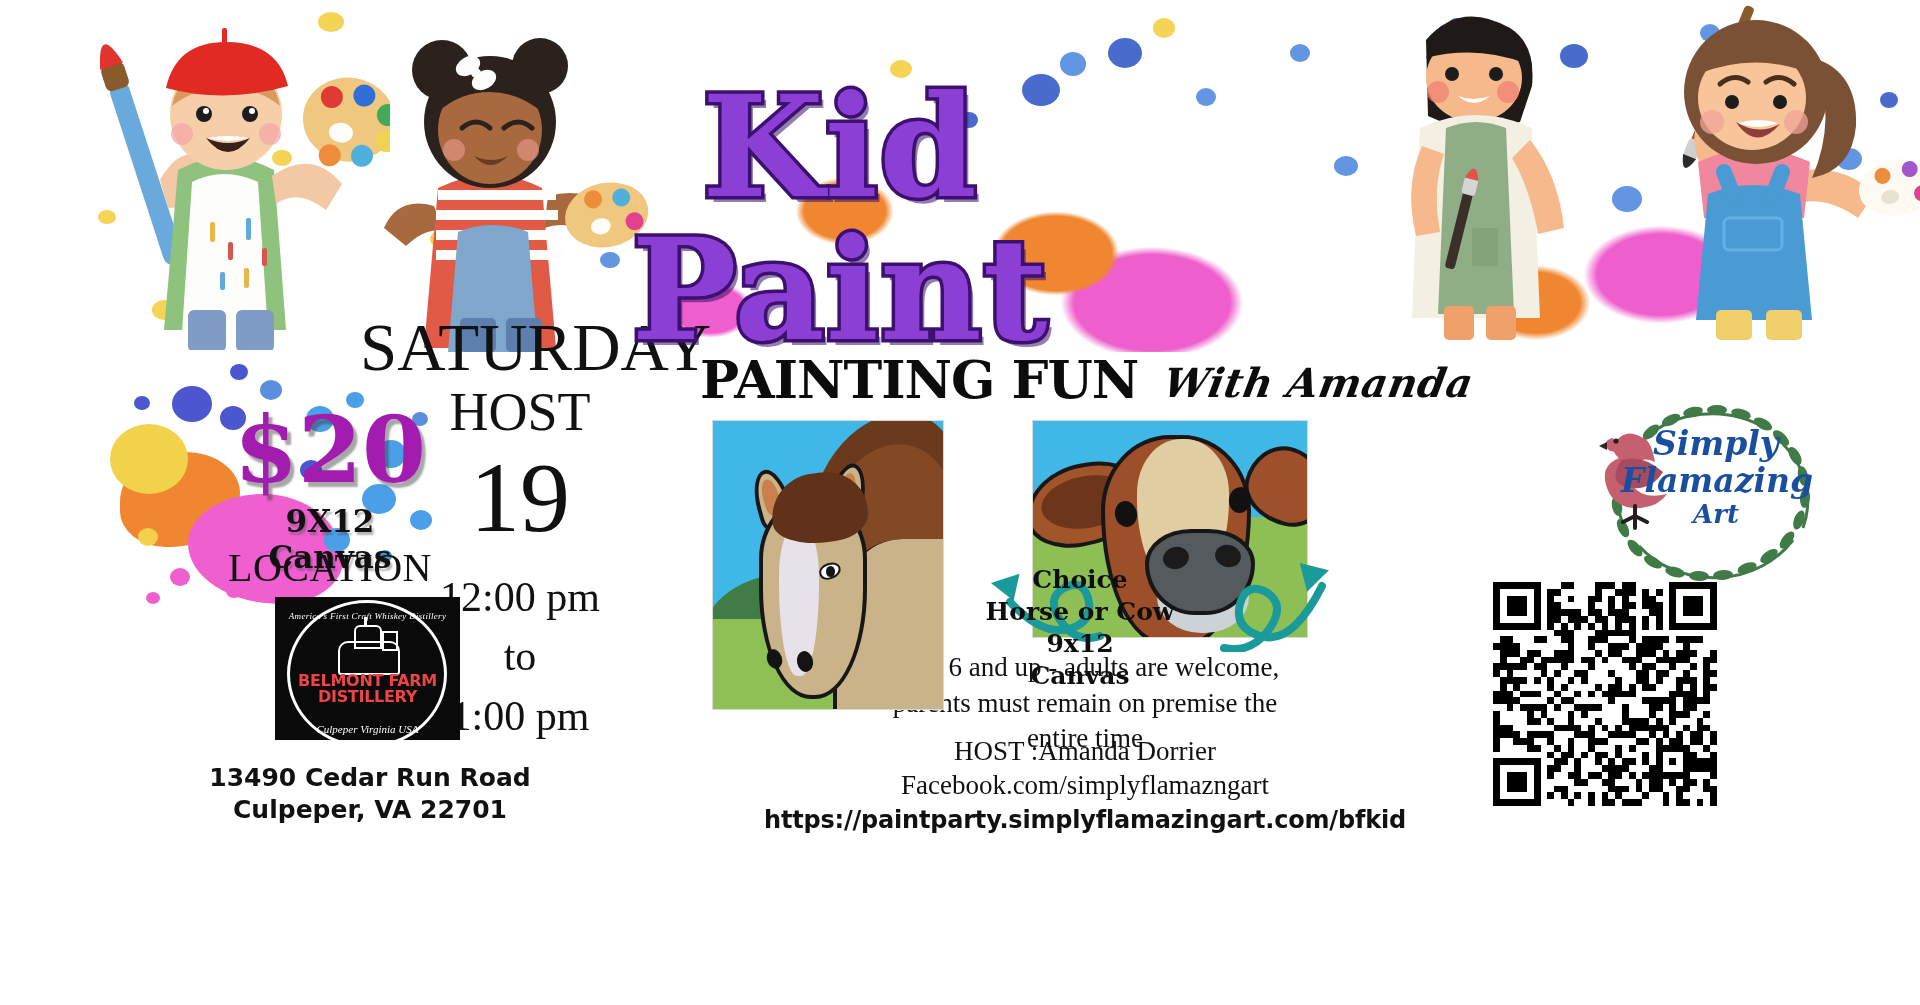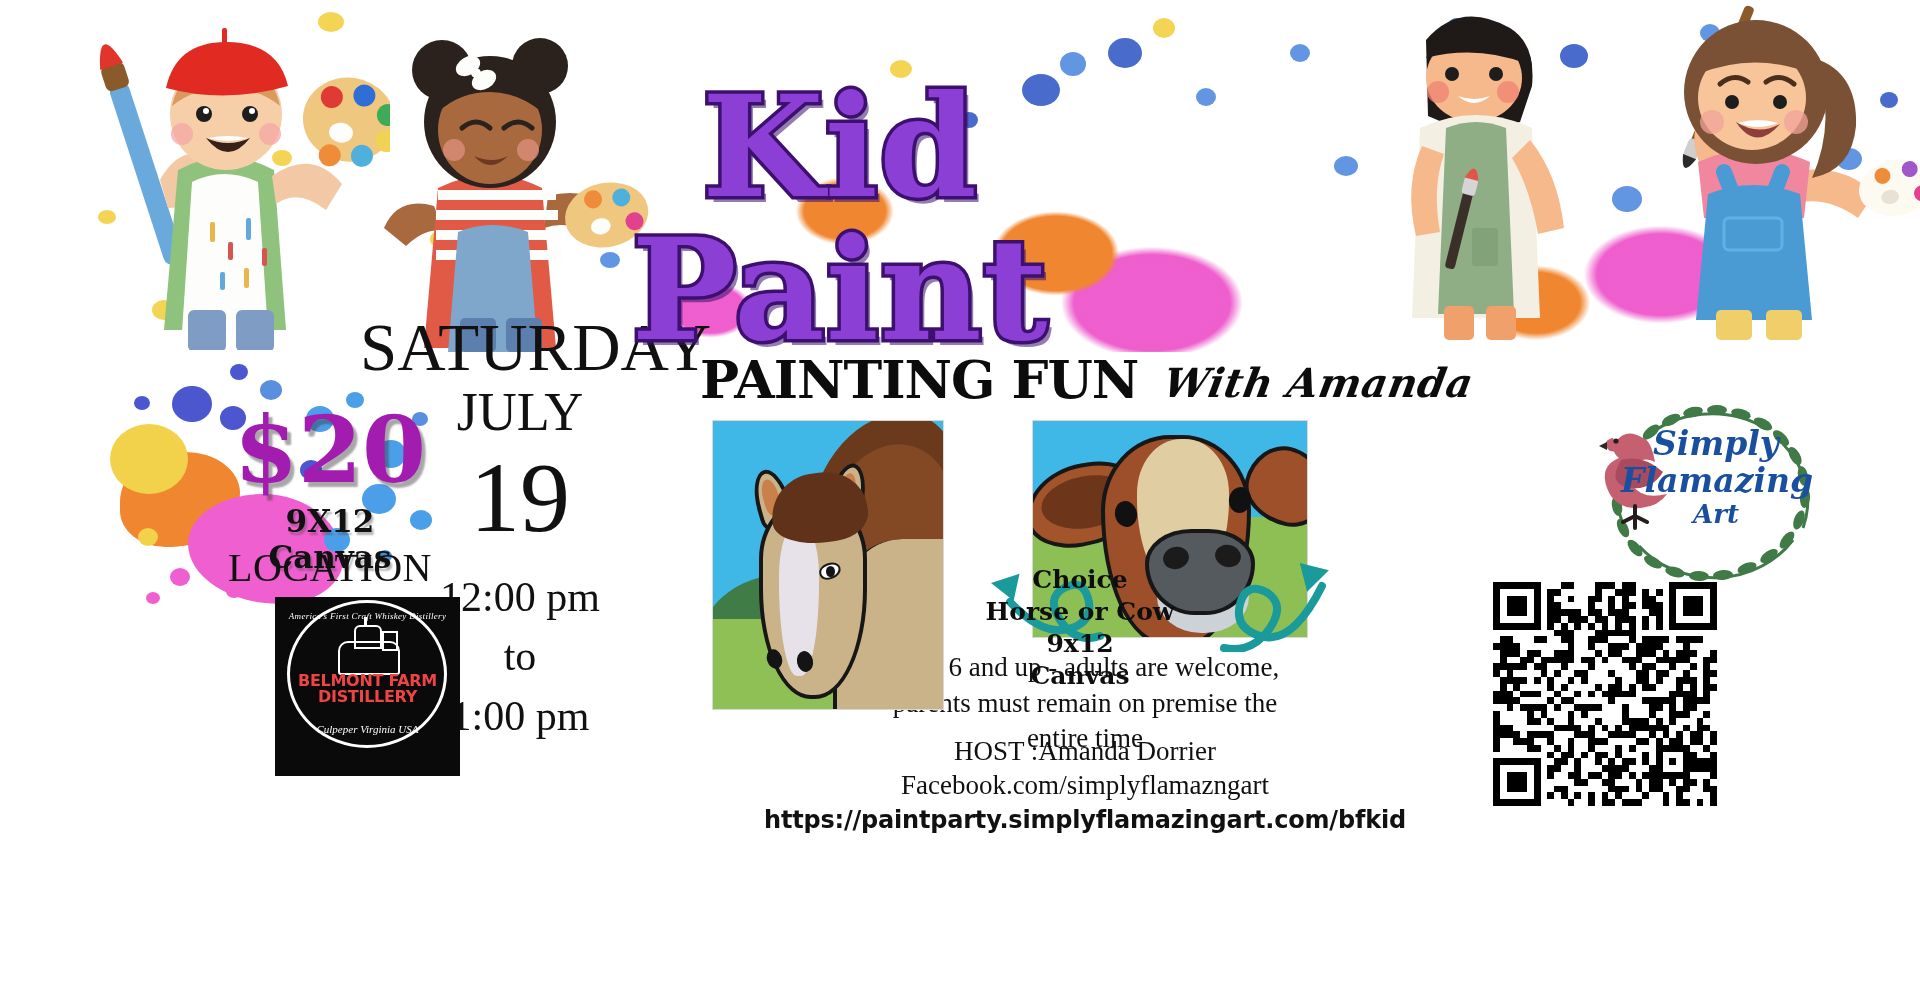--- a/index.html
+++ b/index.html
@@ -124,21 +124,21 @@
     letter-spacing: .5px;
     color: #111;
     z-index: 5;
   }
 
   .venue-logo {
     position: absolute;
     left: 275px;
     top: 245px;
     width: 185px;
-    height: 179px;
+    height: 143px;
     background: #0a0a0a;
     z-index: 5;
   }
   .venue-ring {
     position: absolute;
     left: 12px; top: 3px;
     width: 160px; height: 148px;
     border: 3px solid #fff;
     border-radius: 50%;
     box-sizing: border-box;
@@ -671,24 +671,28 @@
       <span class="barrel"></span>
       <span class="pot"></span>
     </div>
     <div class="venue-name">
       <span>BELMONT FARM</span><br>
       <span>DISTILLERY</span>
     </div>
     <div class="venue-sub">Culpeper Virginia USA</div>
   </div>
 
+  <div class="venue-address">
+    <span>13490 Cedar Run Road</span><br>
+    <span>Culpeper, VA 22701</span>
+  </div>
 
   <div class="date-col">
     <div class="date-dow">SATURDAY</div>
-    <div class="date-month">JULY</div>
+    <div class="date-month">HOST</div>
     <div class="date-day">19</div>
     <div class="time-lines">
       <div>12:00 pm</div>
       <div>to</div>
       <div>1:00 pm</div>
     </div>
   </div>
 
   <div class="headline">
     <span class="headline-main">PAINTING FUN</span>

